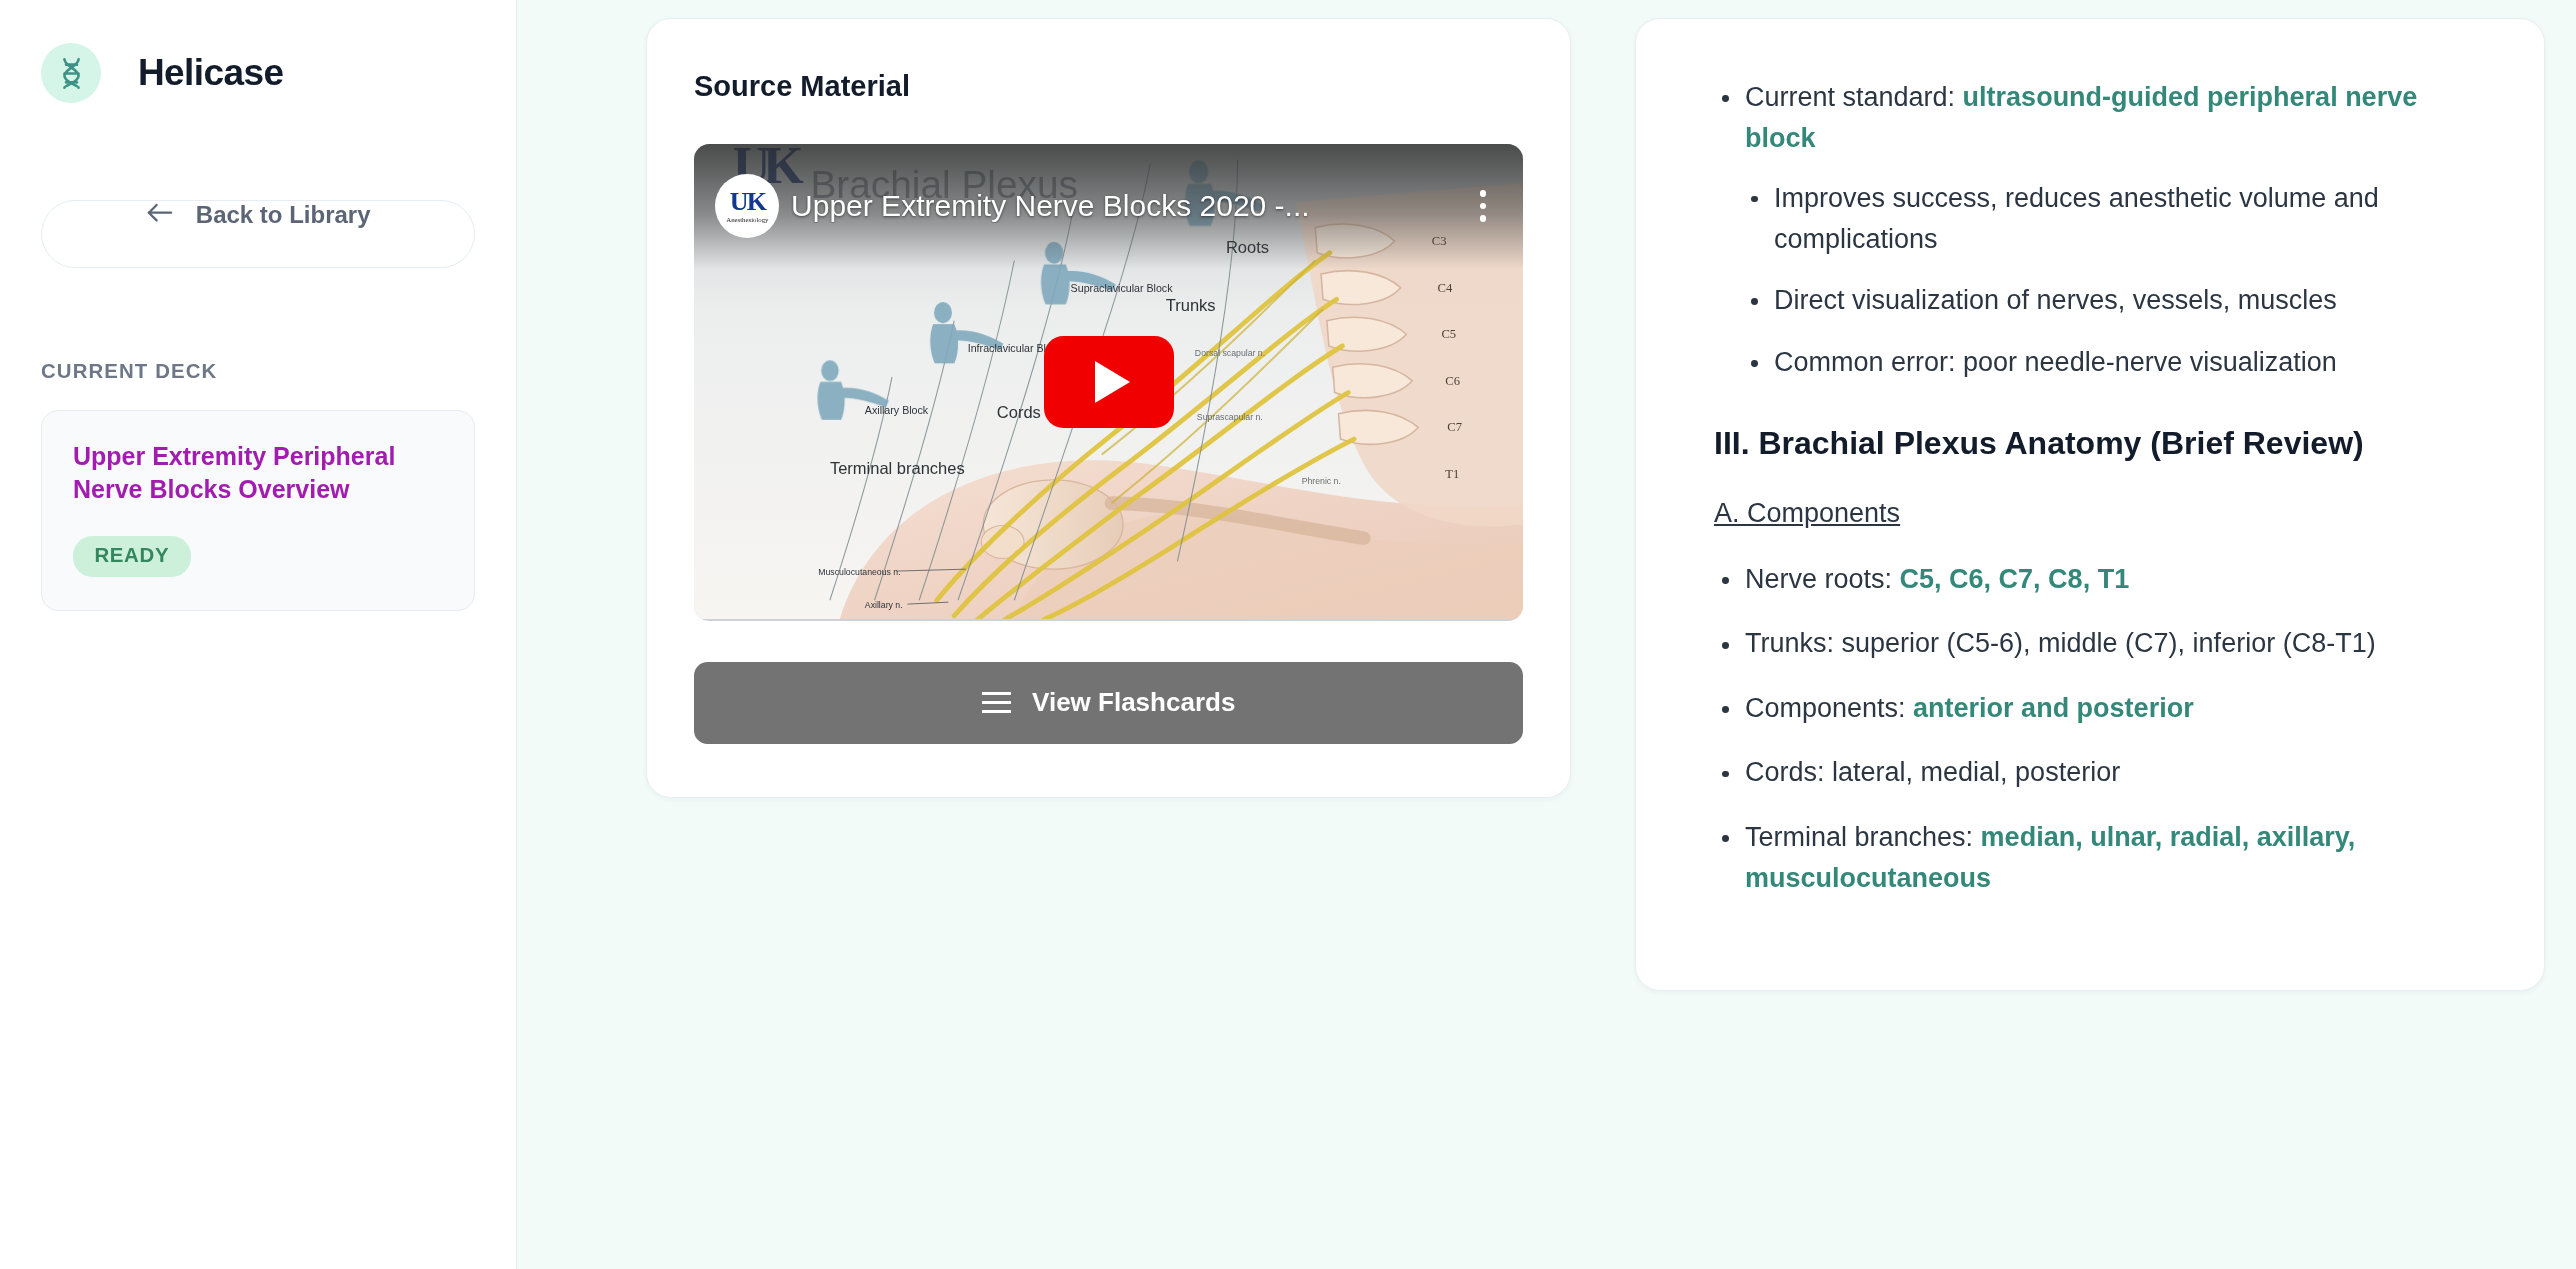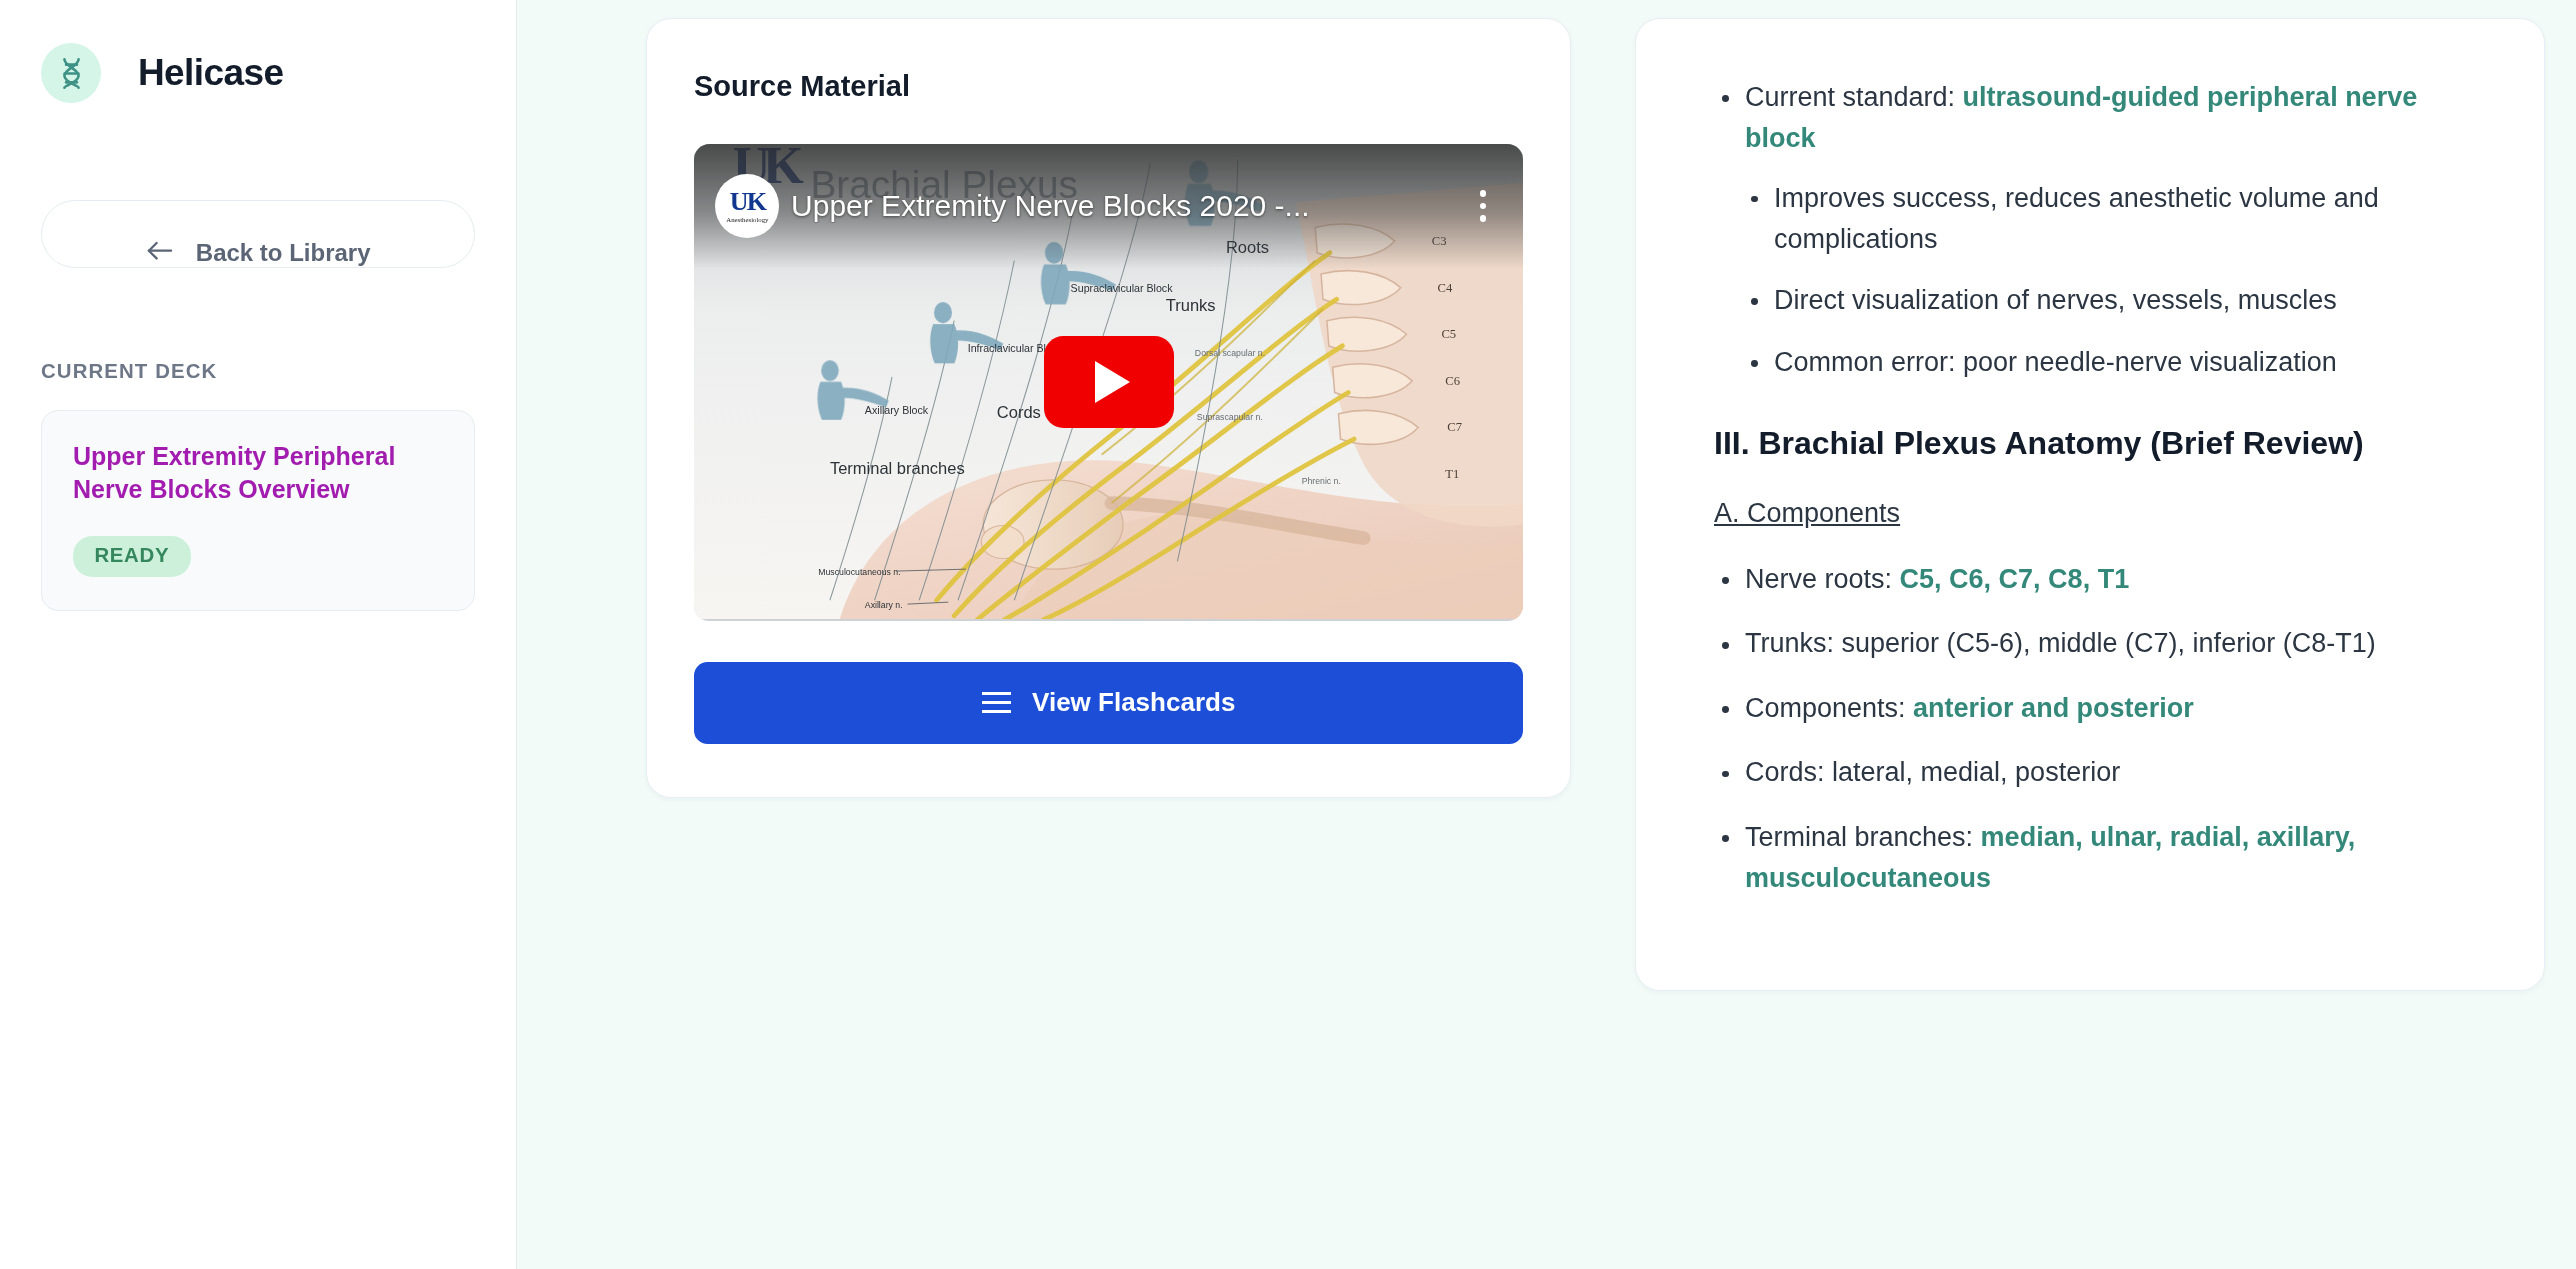--- a/index.html
+++ b/index.html
@@ -47,21 +47,21 @@
 
   .brand-name {
     font-size: 37px;
     font-weight: bold;
     letter-spacing: -0.6px;
     color: #131c2a;
   }
 
   .back-btn {
     display: flex;
-    align-items: flex-end;
+    align-items: flex-start;
     justify-content: center;
     gap: 21.4px;
     width: 100%;
     height: 68px;
     border: 1.9px solid #e6ecf1;
     border-radius: 35px;
     background: #ffffff;
     color: #5b6576;
     font-size: 24px;
     font-weight: bold;
@@ -202,21 +202,21 @@
     border-bottom: 21.4px solid transparent;
     margin-left: 7.8px;
   }
 
   .flash-btn {
     margin-top: 41px;
     width: 100%;
     height: 82px;
     border: none;
     border-radius: 13.6px;
-    background: #1d4ed8;
+    background: #737373;
     color: #ffffff;
     font-size: 26px;
     font-weight: bold;
     font-family: "Liberation Sans", sans-serif;
     display: flex; align-items: center; justify-content: center; gap: 21.4px;
     cursor: pointer;
   }
 
   .hamburger { display: inline-flex; flex-direction: column; gap: 5.8px; }
   .hamburger i { width: 29px; height: 2.9px; background: #fff; display: block; }

